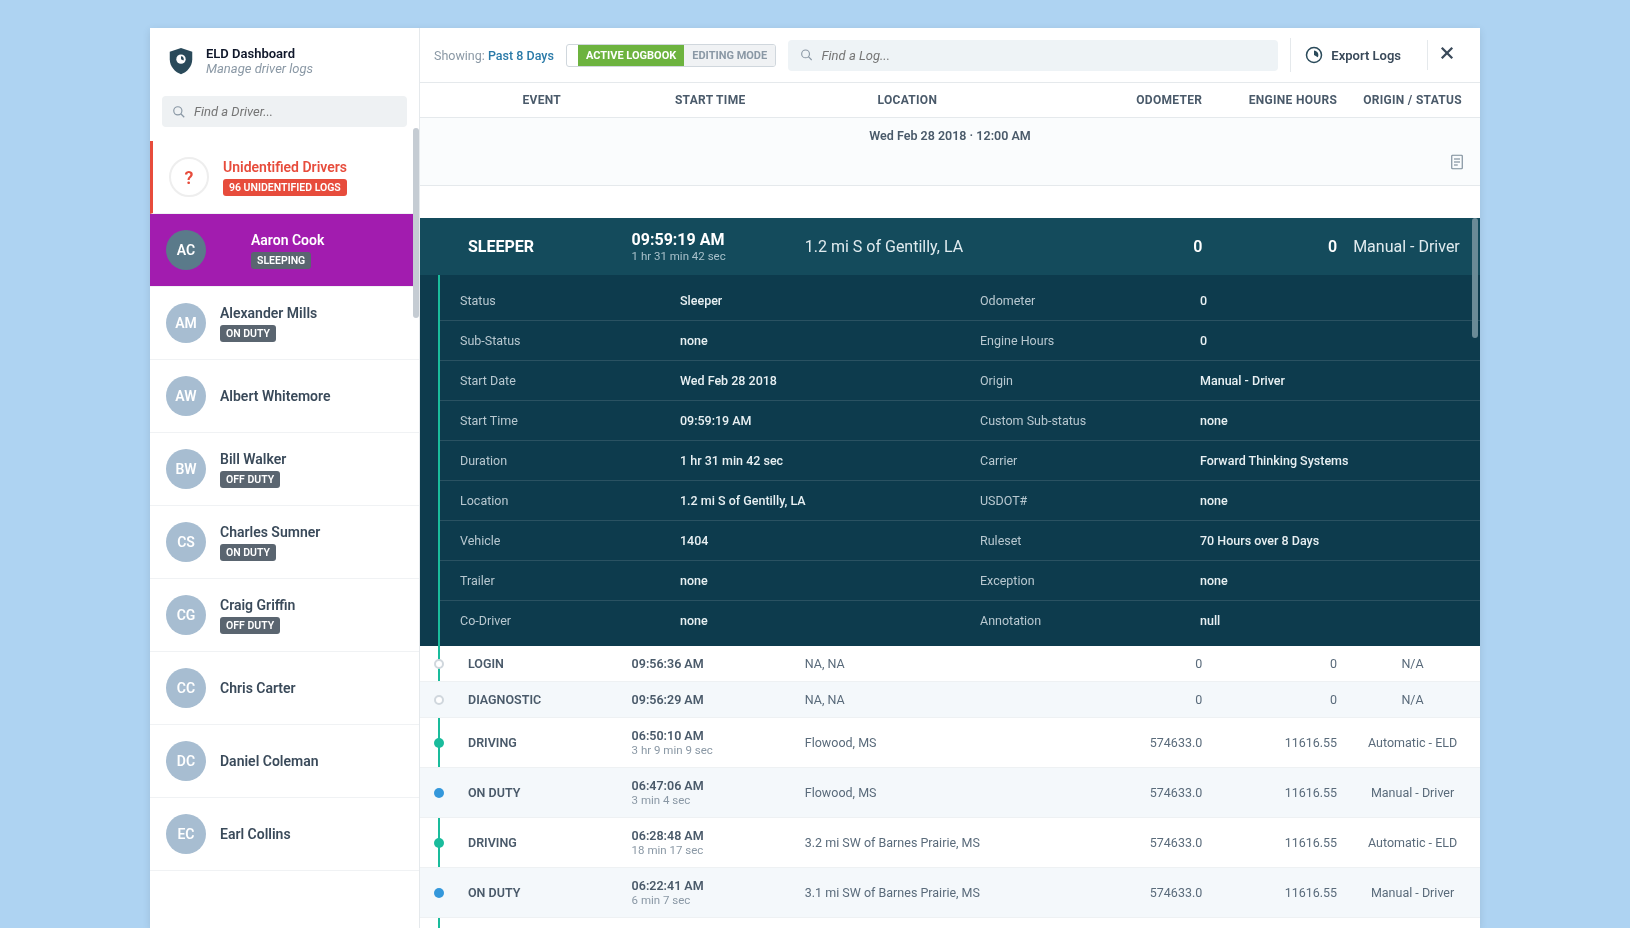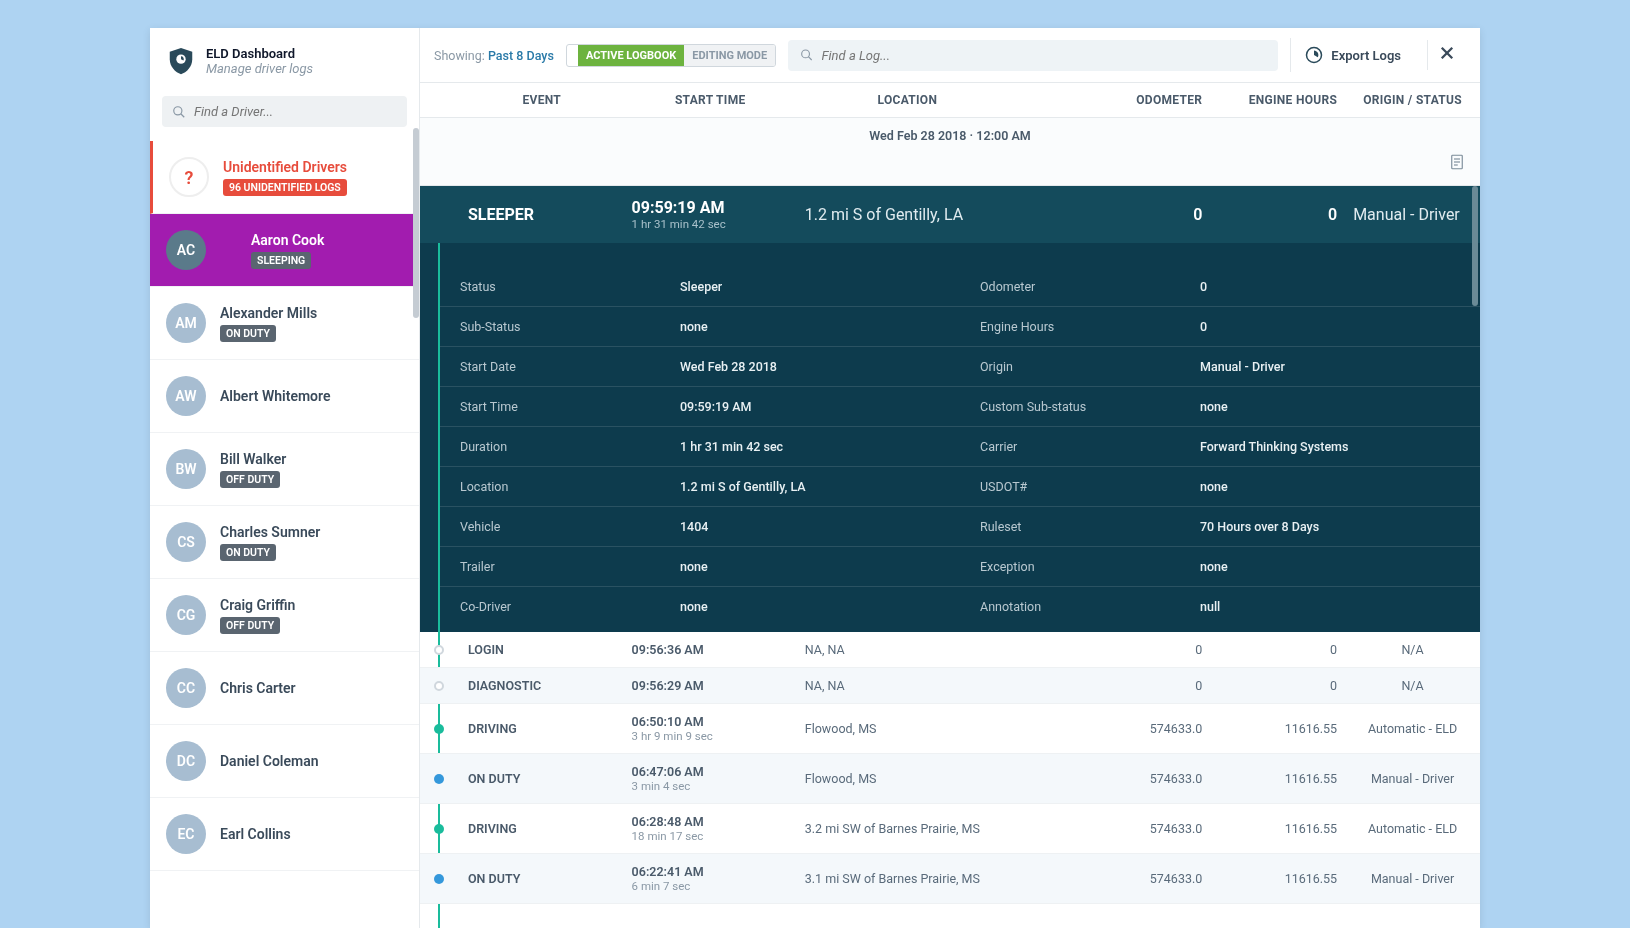--- a/index.html
+++ b/index.html
@@ -52,21 +52,21 @@
 .col-headers { display:flex; padding:10px 0 10px 40px; border-bottom:1px solid #e5e9ec; font-size:12px; font-weight:700; color:#4a5a6a; letter-spacing:.3px; }
 .col-headers > div, .log-row > div, .expanded-header > div { padding:0 8px; }
 .c-event{width:170px;text-align:center;} .c-start{width:180px;text-align:center;} .c-loc{width:230px;text-align:center;} .c-odo{width:200px;text-align:right;} .c-eng{width:140px;text-align:right;} .c-origin{width:140px;text-align:center;}
 
 .summary-bar { display:flex; align-items:center; gap:10px; padding:10px 14px; border-bottom:1px solid #e5e9ec; background:#fafcfd;flex-direction:column; }
 .summary-date { font-size:12.5px; font-weight:600; color:#4a5a6a; }
 .summary-chip { border:1px solid #d8dfe5; border-radius:14px; padding:5px 12px; font-size:12px; color:#5a6b7b; }
 .summary-chip .lbl { color:#8a98a5; }
 .doc-icon { margin-left:auto; cursor:pointer; }
 
-.logs { flex:1; overflow-y:auto; position:relative; }
+.logs { flex:1; overflow-y:auto; position:relative;margin-top:32px; }
 .log-row { display:flex; align-items:center; padding:10px 0 10px 40px; font-size:12.5px; border-bottom:1px solid #eef1f3; position:relative; }
 .log-row.alt { background:#f4f8fb; }
 .log-row .bullet { position:absolute; left:14px; top:50%; transform:translateY(-50%); width:10px; height:10px; border-radius:50%; }
 .bullet.white{background:#fff;border:2px solid #d0d7dd;}
 .bullet.green{background:#1abc9c;}
 .bullet.blue{background:#3498db;}
 .timeline{position:absolute;left:18px;top:0;bottom:0;width:2px;background:#1abc9c;z-index:0;}
 .log-row .c-event{text-align:left;font-weight:600;color:#4a5a6a;}
 .log-row .c-start{text-align:left;} .log-row .c-start .t{font-weight:600;color:#4a5a6a;} .log-row .c-start .d{color:#8a98a5;font-size:11.5px;}
 .log-row .c-loc{text-align:left;color:#5a6b7b;}
@@ -77,21 +77,21 @@
 .expanded { background:#0d3b4d; color:#cdd9de; }
 .expanded-header { display:flex; align-items:center; padding:12px 0 12px 40px; position:relative; background:#144b5c; }
 .expanded-header .bullet{position:absolute;left:14px;background:#5a7a8a;}
 .expanded-header .c-event{color:#fff;font-weight:700;text-align:left;}
 .expanded-header .c-start{text-align:left;} .expanded-header .c-start .t{font-weight:700;color:#fff;}
 .expanded-header .c-start .d{color:#a8c0ca;font-size:11.5px;}
 .expanded-header .c-loc{text-align:left;color:#e0ebef;}
 .expanded-header .c-odo,.expanded-header .c-eng{color:#fff;font-weight:600;}
 .expanded-header .c-origin{text-align:left;color:#e0ebef;}
 
-.detail-grid { display:flex; padding:24px 0 6px 0; }
+.detail-grid { display:flex; padding:6px 0 6px 0; }
 .detail-col { flex:1; }
 .detail-col.first{padding-left:20px;}
 .detail-row { display:flex; padding:12px 20px; border-bottom:1px solid rgba(255,255,255,.12); font-size:12.5px; }
 .detail-row:last-child{border-bottom:none;}
 .detail-row .k { width:220px; color:#b8c8d0; }
 .detail-row .v { color:#e8f0f3; font-weight:500; }
 
 .main-scroll { position:absolute; right:2px; top:0; width:6px; height:120px; background:#6a8a96; border-radius:3px; }
 </style>
 </head>

